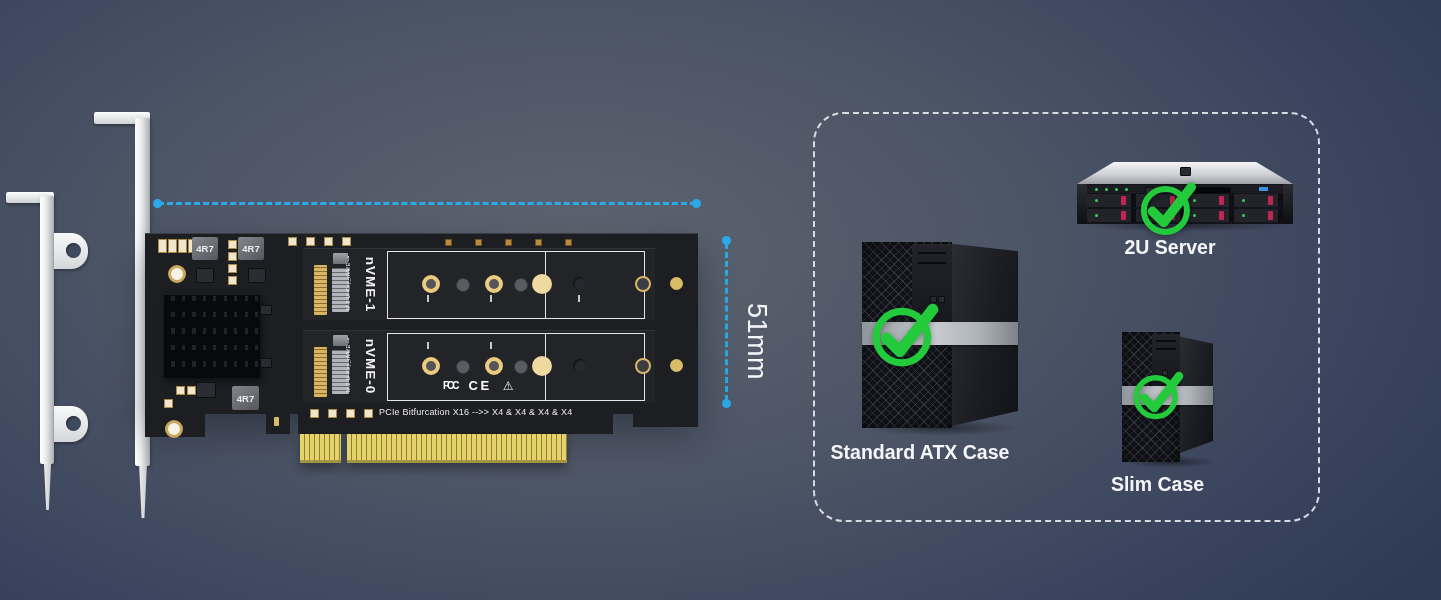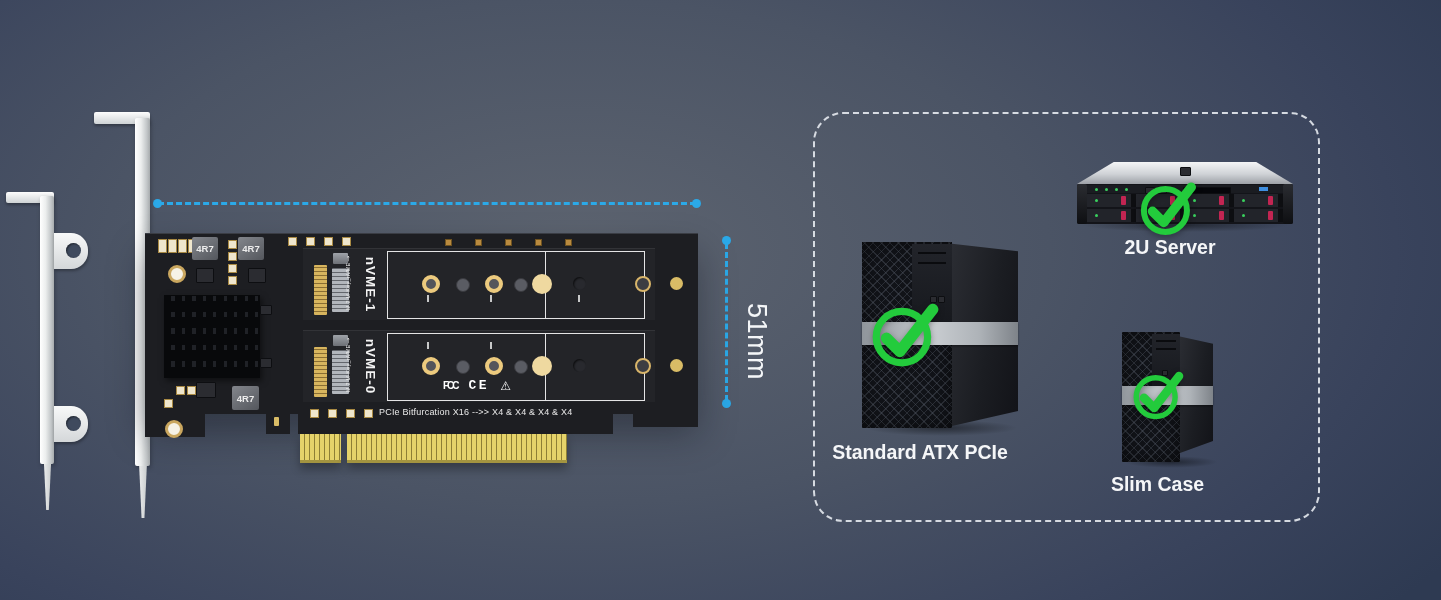--- a/index.html
+++ b/index.html
@@ -45,21 +45,21 @@
   .chip{background:#2b2c31;border:1px solid #0d0e11;border-radius:1px;}
   .inductor{background:linear-gradient(145deg,#83868c,#54575d);border-radius:2px;color:#ececec;font-size:9.5px;font-weight:700;display:flex;align-items:center;justify-content:center;}
   .mnthole{width:12px;height:12px;border-radius:50%;border:3px solid #caa75f;background:#f6f2e6;}
   .heatsink{background-color:#17181c;
     background-image:repeating-linear-gradient(90deg,#08090b 0 7px,transparent 7px 10.5px),
                      repeating-linear-gradient(0deg,#08090b 0 11px,#202227 11px 16.5px);
     box-shadow:2px 3px 6px rgba(0,0,0,.5);}
   .fingers{background:repeating-linear-gradient(90deg,#e5d36a 0 4px,#8d7f35 4px 5px);border-bottom:3px solid #a39440;box-shadow:0 6px 10px rgba(0,0,0,.3);}
   .certrow{color:#fff;display:flex;align-items:center;gap:11px;}
   .fcc{font-size:10px;font-weight:700;letter-spacing:-2px;}
-  .ce{font-size:13px;font-weight:600;letter-spacing:2.5px;font-family:Liberation Mono, monospace;}
+  .ce{font-size:13px;font-weight:600;letter-spacing:2.5px;}
   .warn{font-size:12px;color:#fff;}
   .biftext{color:#e9e9e9;font-size:9px;white-space:nowrap;letter-spacing:.2px;}
   
   .panel-border{border:2px dashed #e3e7ed;border-radius:30px;opacity:.92;}
   .caselabel{color:#f5f6f8;font-size:19.5px;font-weight:600;text-align:center;white-space:nowrap;}
   .mesh{background-color:#111318;
     background-image:repeating-linear-gradient(45deg,rgba(82,88,100,.4) 0 1px,transparent 1px 6px),
                      repeating-linear-gradient(-45deg,rgba(82,88,100,.4) 0 1px,transparent 1px 6px);
     box-shadow:inset 0 0 18px rgba(0,0,0,.55);}
   .tw-side{background:linear-gradient(100deg,#2b2d33 0%,#1b1d22 55%,#121318 100%);}
@@ -266,21 +266,21 @@
       <div class="abs slotline" style="left:6px;top:8px;width:28px;"></div>
       <div class="abs slotline" style="left:6px;top:18px;width:28px;"></div>
       <div class="abs chip" style="left:18px;top:52px;width:5px;height:5px;"></div>
       <div class="abs chip" style="left:26px;top:52px;width:5px;height:5px;"></div>
     </div>
     <div class="abs tw-band" style="left:862px;top:322px;width:156px;height:23px;"></div>
     <svg class="abs checksvg" style="left:868px;top:296px;" width="74" height="74" viewBox="0 0 72 72">
       <circle cx="33" cy="40" r="25" fill="none" stroke="#23CB3C" stroke-width="7"></circle>
       <path d="M18 41 L31 54 L63 13" fill="none" stroke="#23CB3C" stroke-width="11" stroke-linecap="round" stroke-linejoin="round"></path>
     </svg>
-    <div class="abs caselabel" style="left:830px;top:441px;width:180px;">Standard ATX PCIe</div>
+    <div class="abs caselabel" style="left:830px;top:441px;width:180px;">Standard ATX Case</div>
   </div>
 
   <div>
     <div class="abs shadow" style="left:1124px;top:456px;width:94px;height:12px;"></div>
     <div class="abs tw-side" style="left:1180px;top:333px;width:33px;height:120px;clip-path:polygon(0 3%,100% 9%,100% 90%,0 100%);"></div>
     <div class="abs mesh" style="left:1122px;top:332px;width:58px;height:130px;"></div>
     <div class="abs tw-bezel" style="left:1152px;top:334px;width:28px;height:52px;">
       <div class="abs slotline" style="left:4px;top:6px;width:20px;"></div>
       <div class="abs slotline" style="left:4px;top:14px;width:20px;"></div>
       <div class="abs chip" style="left:10px;top:36px;width:4px;height:4px;"></div>

